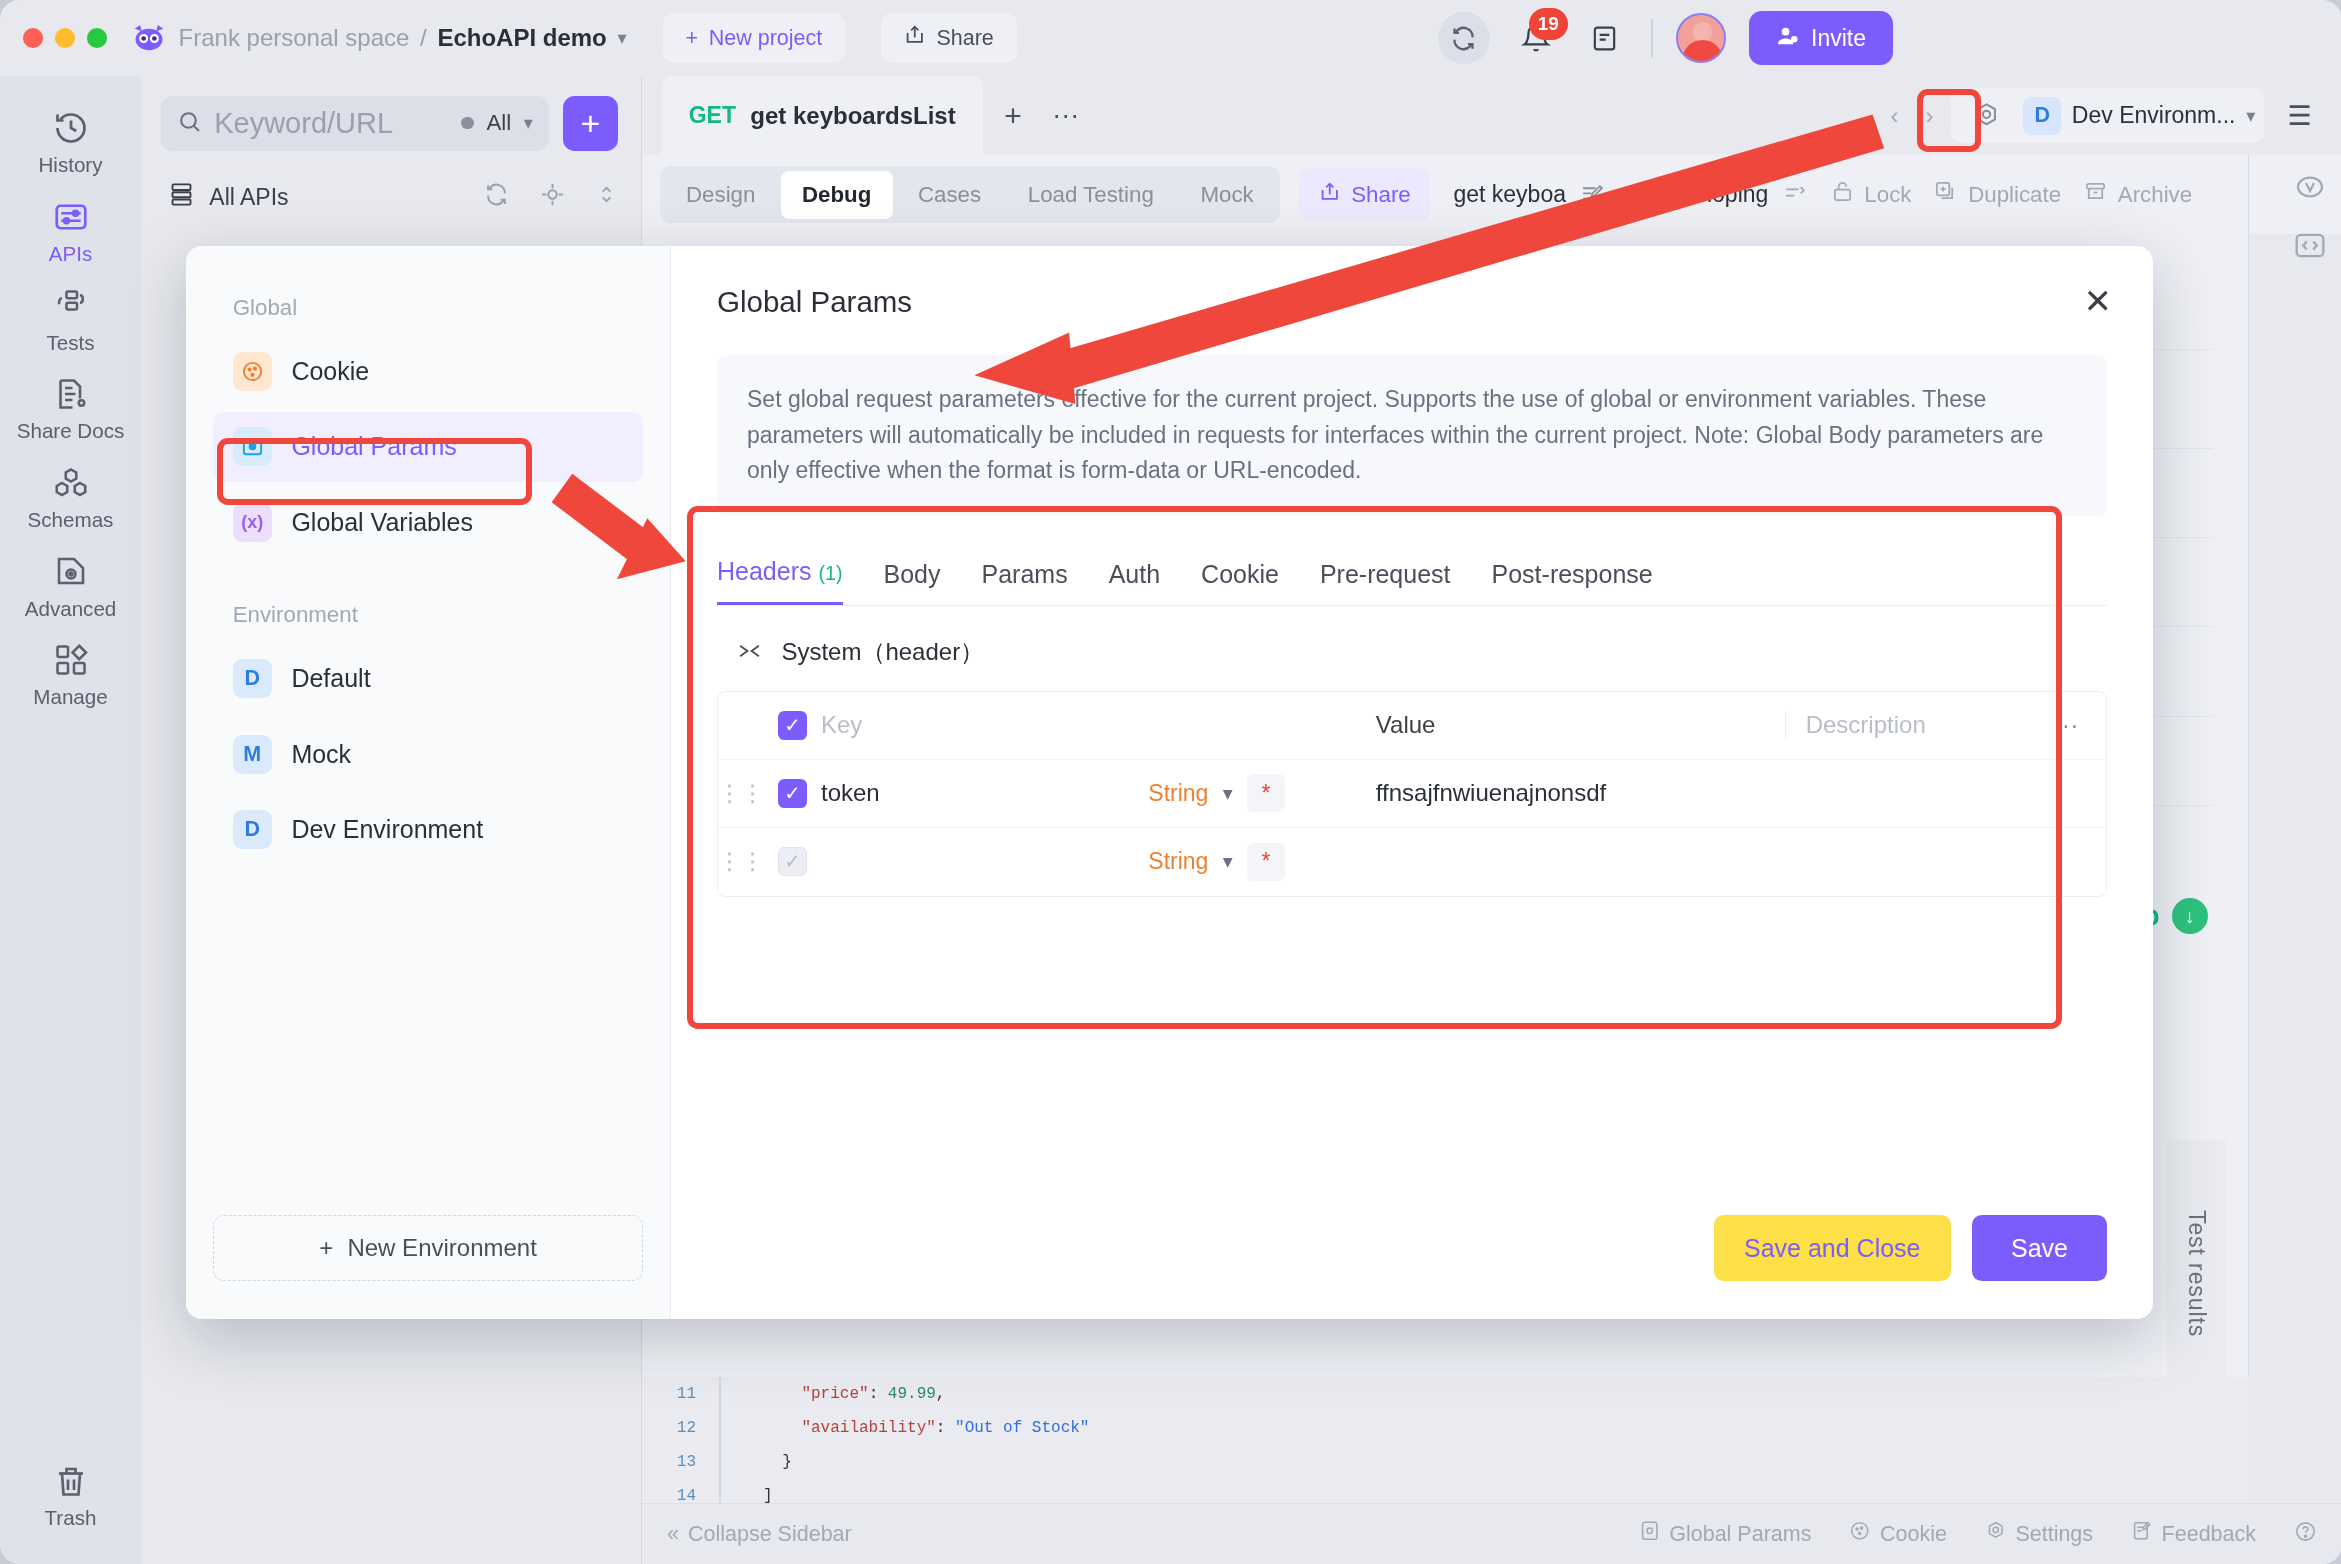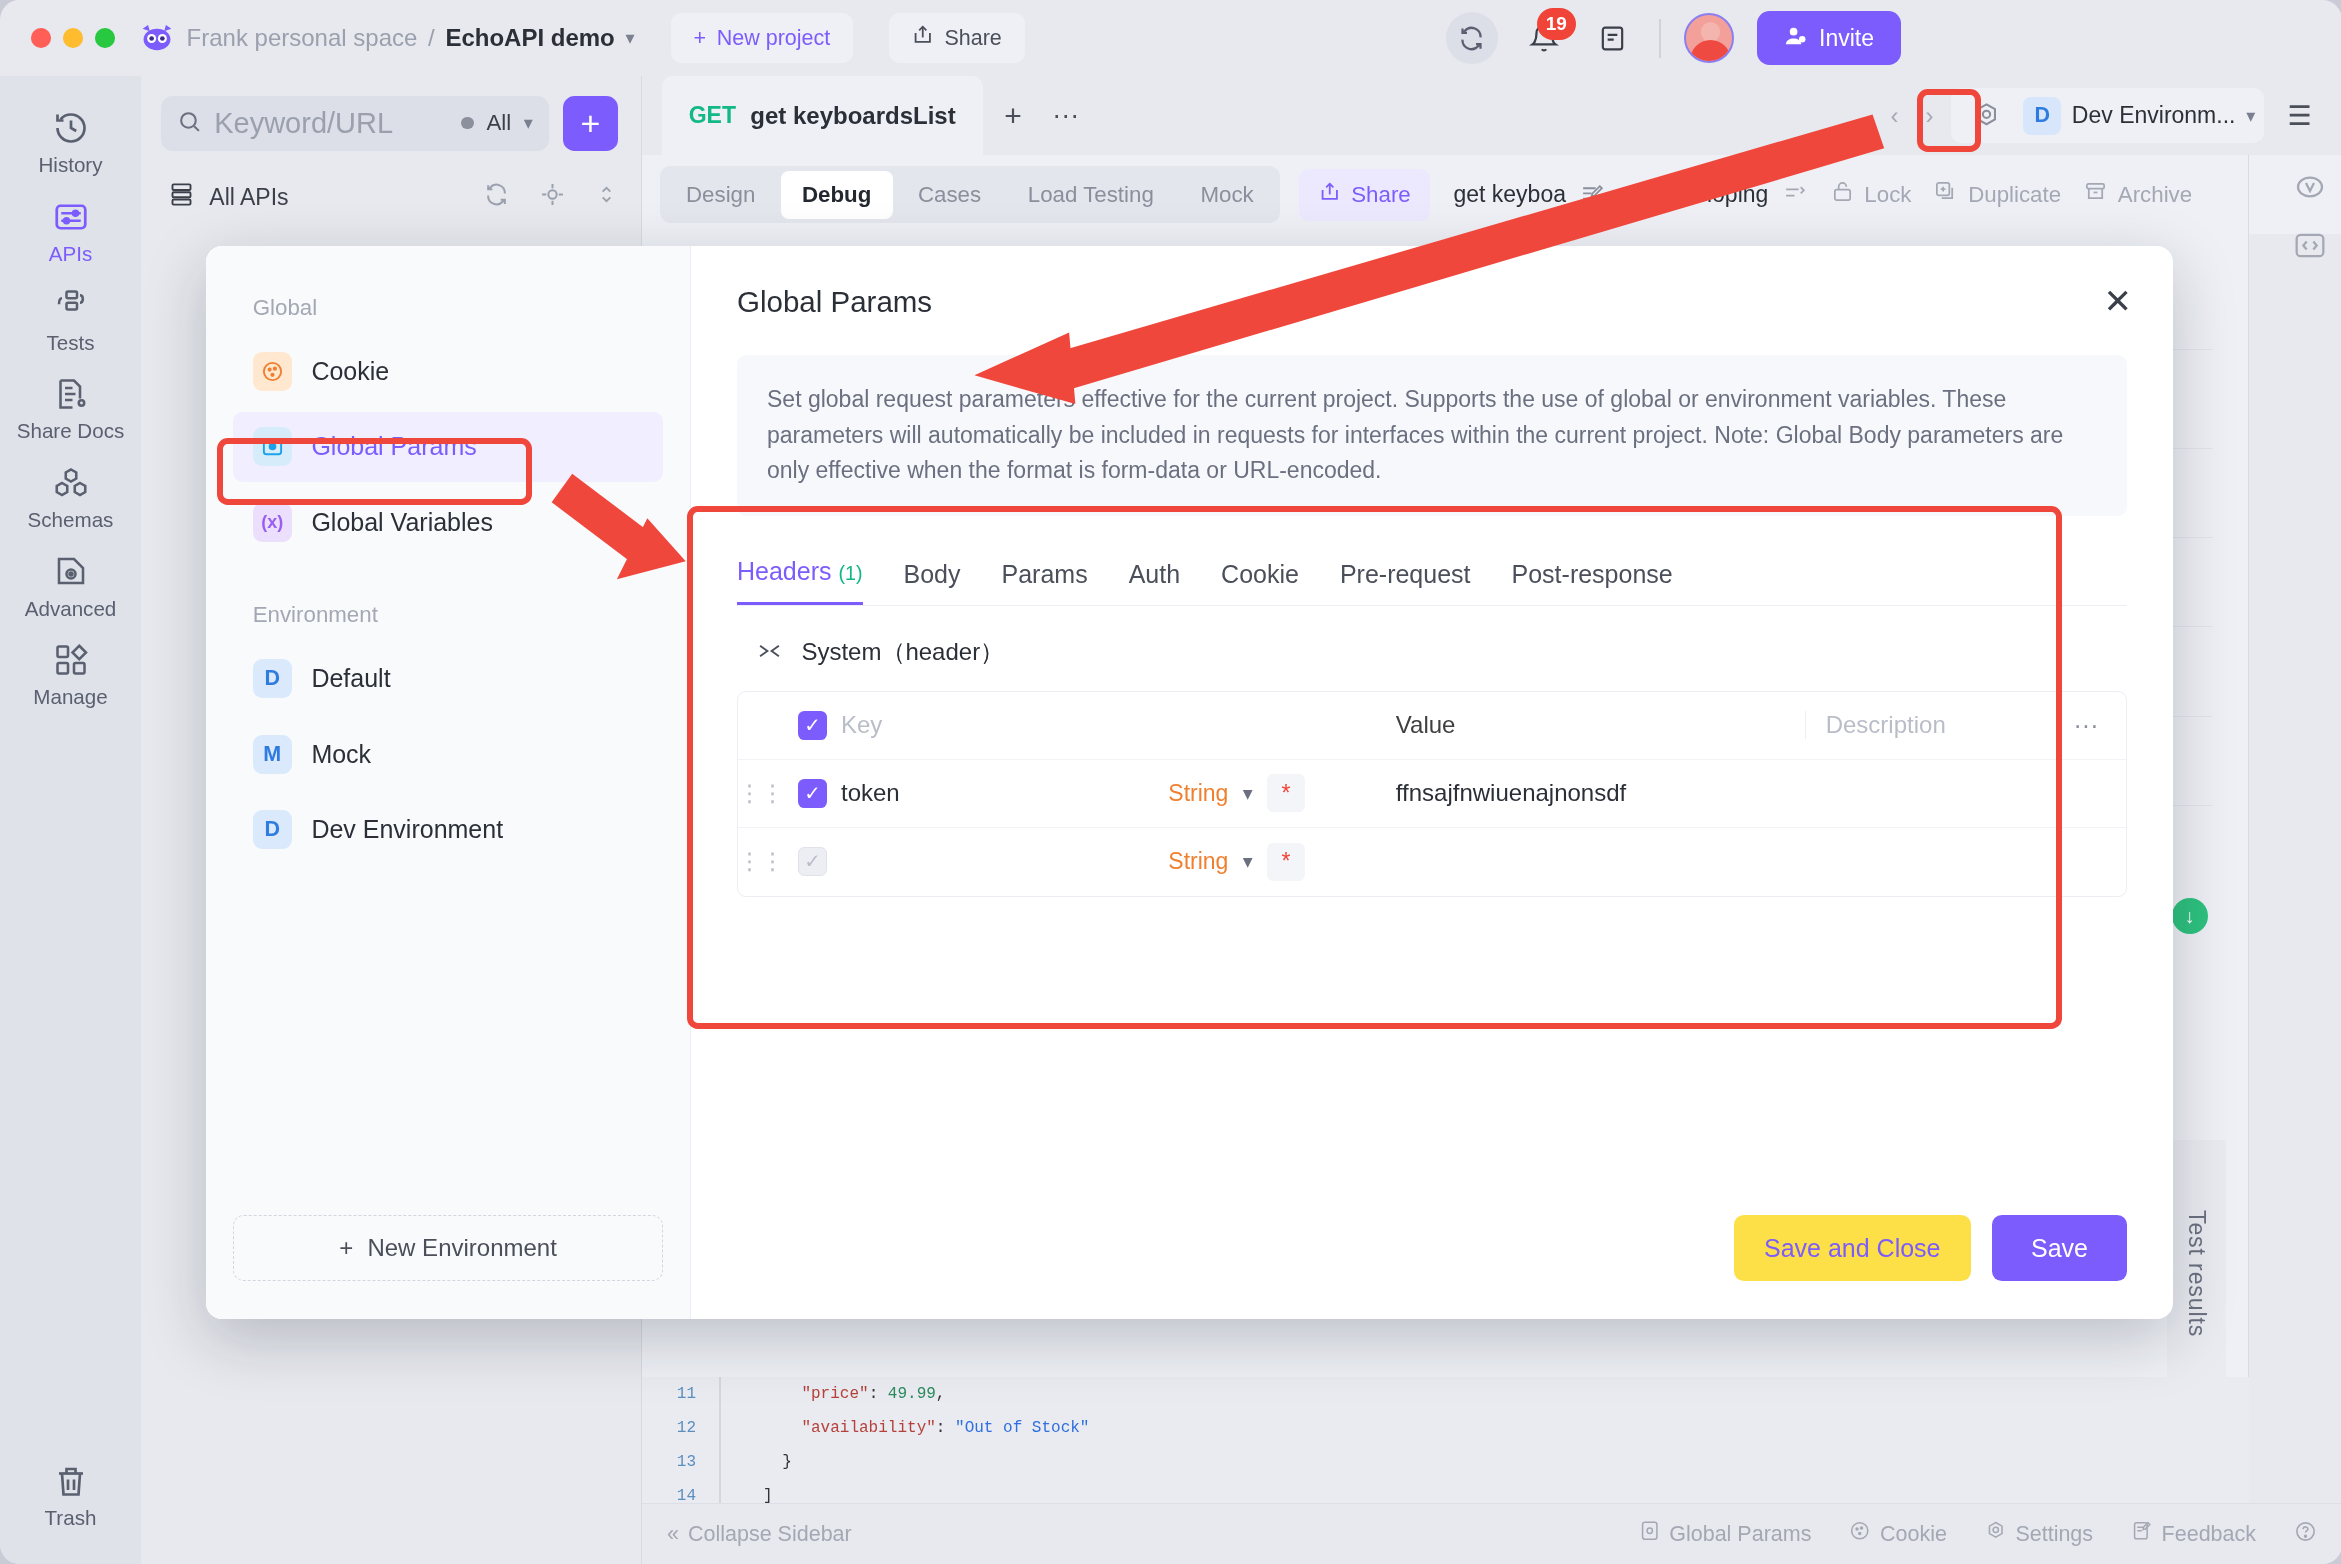--- a/index.html
+++ b/index.html
@@ -2,21 +2,21 @@
 <html style="font-size:14.3px"><head>
 <meta charset="utf-8">
 <style>
   * { box-sizing: border-box; margin:0; padding:0; }
   html,body { width:2342px; height:1564px; overflow:hidden; background:#c9ccd6;
     font-family:"Liberation Sans", sans-serif; }
   #app { position:relative; width:2342px; height:1564px; background:#e7e9ee;
          border-radius:19.7px; overflow:hidden; }
 
   
-  .titlebar { position:absolute; left:8px; top:0; width:1916px; height:76px;
+  .titlebar { position:absolute; left:0; top:0; width:1916px; height:76px;
               background:#e7e9ee; display:flex; align-items:center; padding:0 23px; }
   .traffic { display:flex; gap:12.5px; align-items:center; margin-right:25px; }
   .dot { width:19.7px; height:19.7px; border-radius:50%; }
   .dot.r{background:#ff5f57;} .dot.y{background:#febc2e;} .dot.g{background:#28c840;}
   .owl { width:34px; height:27px; margin-right:12.5px; position:relative; }
   .breadcrumb { font-size:24px; color:#9aa0ad; display:flex; align-items:center; gap:10.7px; }
   .breadcrumb .proj { color:#2b2f38; font-weight:bold; }
   .chev { font-size:18px; color:#7a8090; }
   .tb-btn { background:#eef0f5; border-radius:10.7px; height:50px; padding:0 23px;
             display:flex; align-items:center; gap:10.7px; font-size:21.5px; color:#7c5cfc;
@@ -137,21 +137,21 @@
 
   
   .footer { position:absolute; left:642px; right:0; bottom:0; height:61px;
             background:#e7e9ee; display:flex; align-items:center; padding:0 25px;
             border-top:0.9px solid #dcdfe7; }
   .fitem { display:flex; align-items:center; gap:9px; color:#a3a8b4; font-size:21.5px;
            margin-left:38px; cursor:pointer; }
   .fpush { flex:1; }
 
   
-  .overlay { position:absolute; inset:0; background:transparent;margin-left:20px; }
+  .overlay { position:absolute; inset:0; background:transparent; }
   .modal { position:absolute; left:186px; top:246px; width:1967px; height:1073px;
            background:#fff; border-radius:16px; box-shadow:0 19.7px 63px rgba(20,24,40,.22);
            display:flex; overflow:hidden; }
   .m-left { width:485px; background:#f9fafc; border-right:0.9px solid #eceef3;
             position:relative; padding:36px 27px 0 27px; }
   .m-section { color:#a3a8b4; font-size:22.3px; padding:12.5px 0 16px 19.7px; }
   .m-item { height:70px; display:flex; align-items:center; gap:19.7px; padding:0 19.7px;
             border-radius:9.8px; color:#2b2f38; font-size:25px; cursor:pointer; margin-bottom:5.4px;}
   .m-item.sel { background:#f1eeff; color:#7c5cfc; }
   .sq { width:39px; height:39px; border-radius:9px; display:flex; align-items:center;

